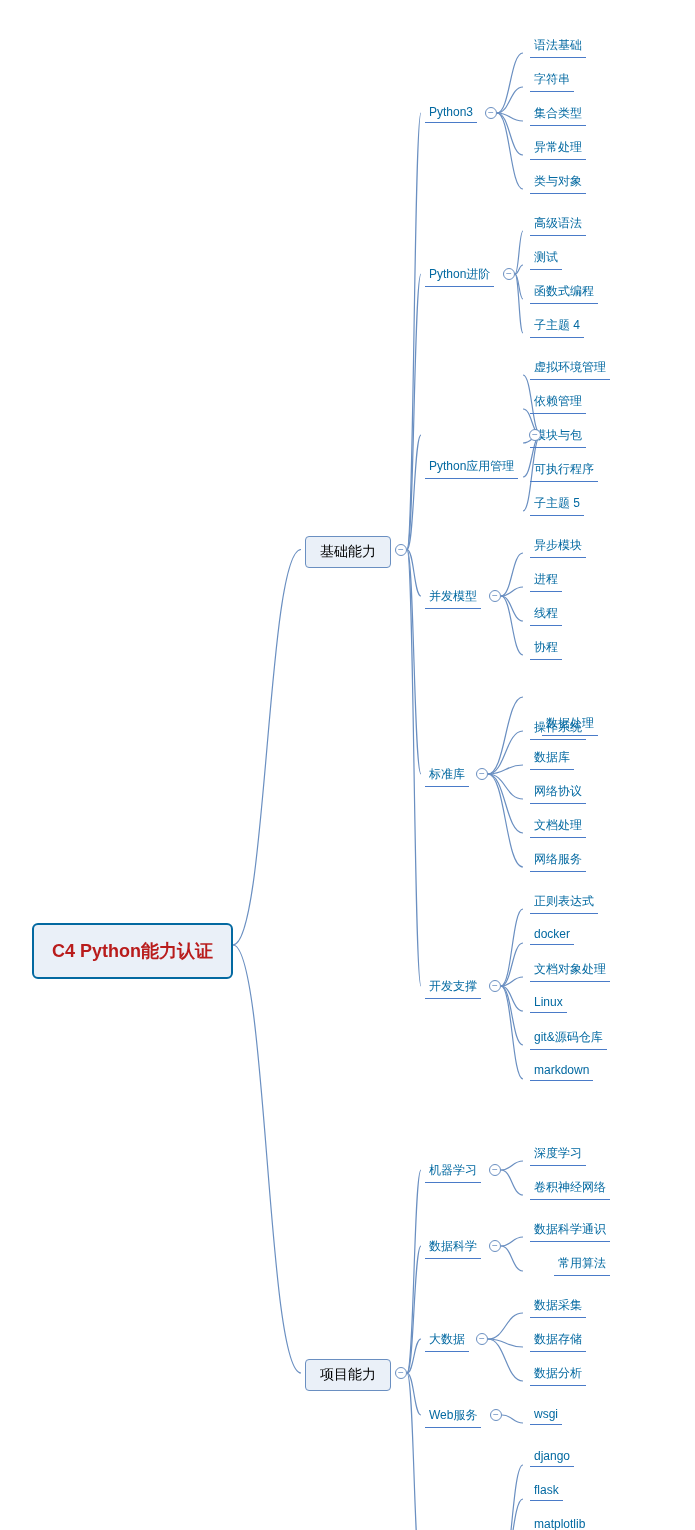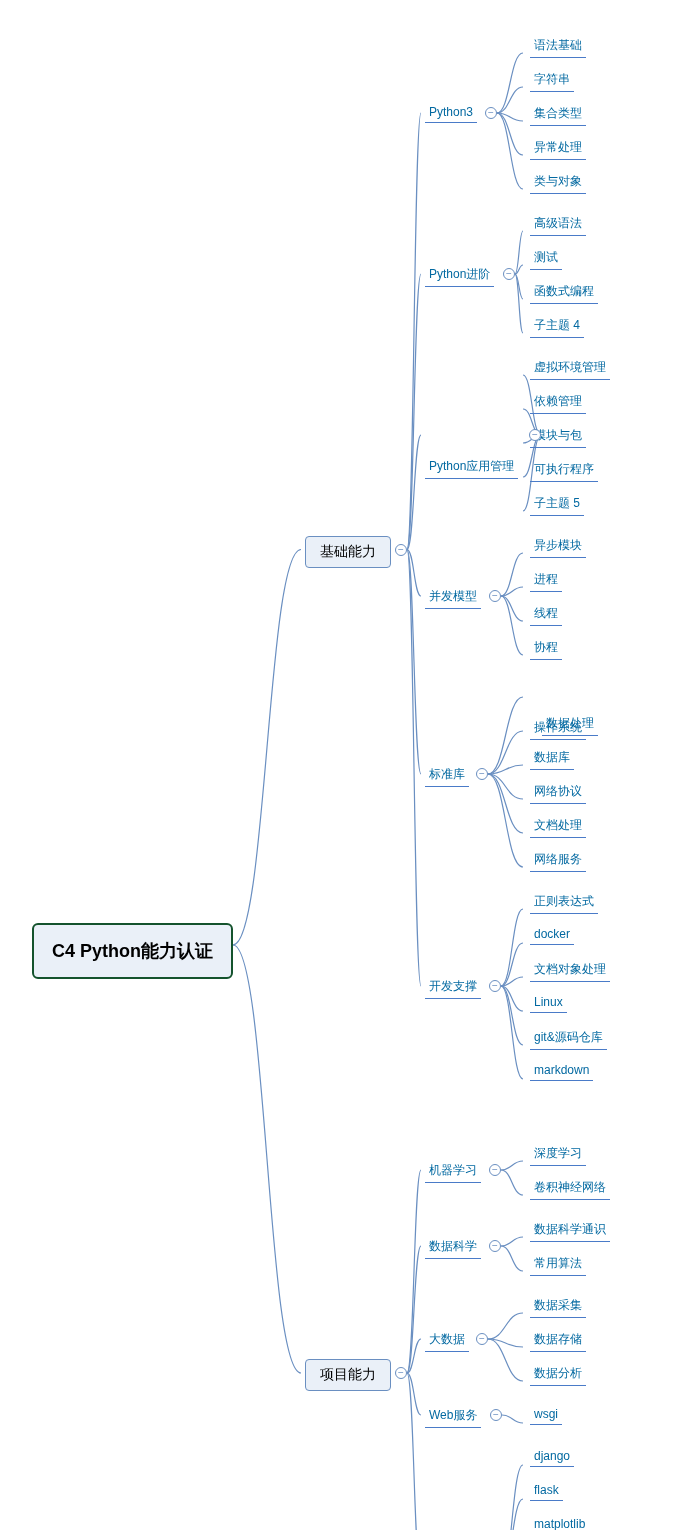--- a/index.html
+++ b/index.html
@@ -18,27 +18,27 @@
     top: 0; left: 0;
     width: 695px;
     height: 1530px;
     pointer-events: none;
   }
   .node {
     position: absolute;
     white-space: nowrap;
   }
   .root-node {
-    border: 2px solid #14532d;
+    border: 2px solid #0369a1;
     background: #eaf0f8;
     border-radius: 6px;
     padding: 14px 18px;
     font-size: 18px;
     font-weight: bold;
-    color: #000000;
+    color: #b91c1c;
   }
   .branch-node {
     border: 1px solid #6a8fc1;
     background: #eaf0f8;
     border-radius: 4px;
     padding: 6px 14px;
     font-size: 14px;
     color: #000000;
   }
   .mid-node, .leaf-node {
@@ -152,21 +152,21 @@
     <div class="node leaf-node" style="left: 530px; top: 849px;">网络服务</div>
     <div class="node leaf-node" style="left: 530px; top: 891px;">正则表达式</div>
     <div class="node leaf-node" style="left: 530px; top: 925px;">docker</div>
     <div class="node leaf-node" style="left: 530px; top: 959px;">文档对象处理</div>
     <div class="node leaf-node" style="left: 530px; top: 993px;">Linux</div>
     <div class="node leaf-node" style="left: 530px; top: 1027px;">git&amp;源码仓库</div>
     <div class="node leaf-node" style="left: 530px; top: 1061px;">markdown</div>
     <div class="node leaf-node" style="left: 530px; top: 1143px;">深度学习</div>
     <div class="node leaf-node" style="left: 530px; top: 1177px;">卷积神经网络</div>
     <div class="node leaf-node" style="left: 530px; top: 1219px;">数据科学通识</div>
-    <div class="node leaf-node" style="left: 530px; top: 1253px; text-align: center;">常用算法</div>
+    <div class="node leaf-node" style="left: 554px; top: 1253px; text-align: center;">常用算法</div>
     <div class="node leaf-node" style="left: 530px; top: 1295px;">数据采集</div>
     <div class="node leaf-node" style="left: 530px; top: 1329px;">数据存储</div>
     <div class="node leaf-node" style="left: 530px; top: 1363px;">数据分析</div>
     <div class="node leaf-node" style="left: 530px; top: 1405px;">wsgi</div>
     <div class="node leaf-node" style="left: 530px; top: 1447px;">django</div>
     <div class="node leaf-node" style="left: 530px; top: 1481px;">flask</div>
     <div class="node leaf-node" style="left: 530px; top: 1515px;">matplotlib</div>
     <div class="node mid-node" style="left: 425px; top: 103px;">Python3</div>
     <div class="toggle" style="left: 491px; top: 113px;">−</div>
     <div class="node mid-node" style="left: 425px; top: 264px; text-align: center;">Python进阶</div>

